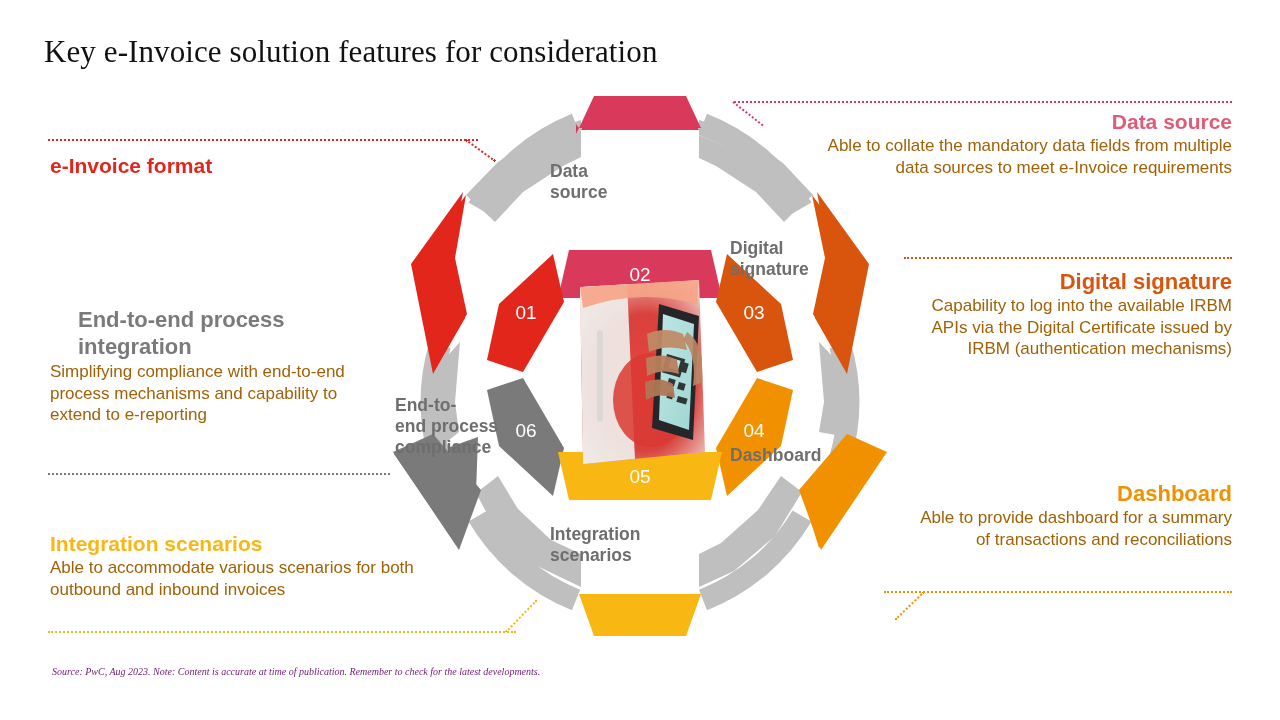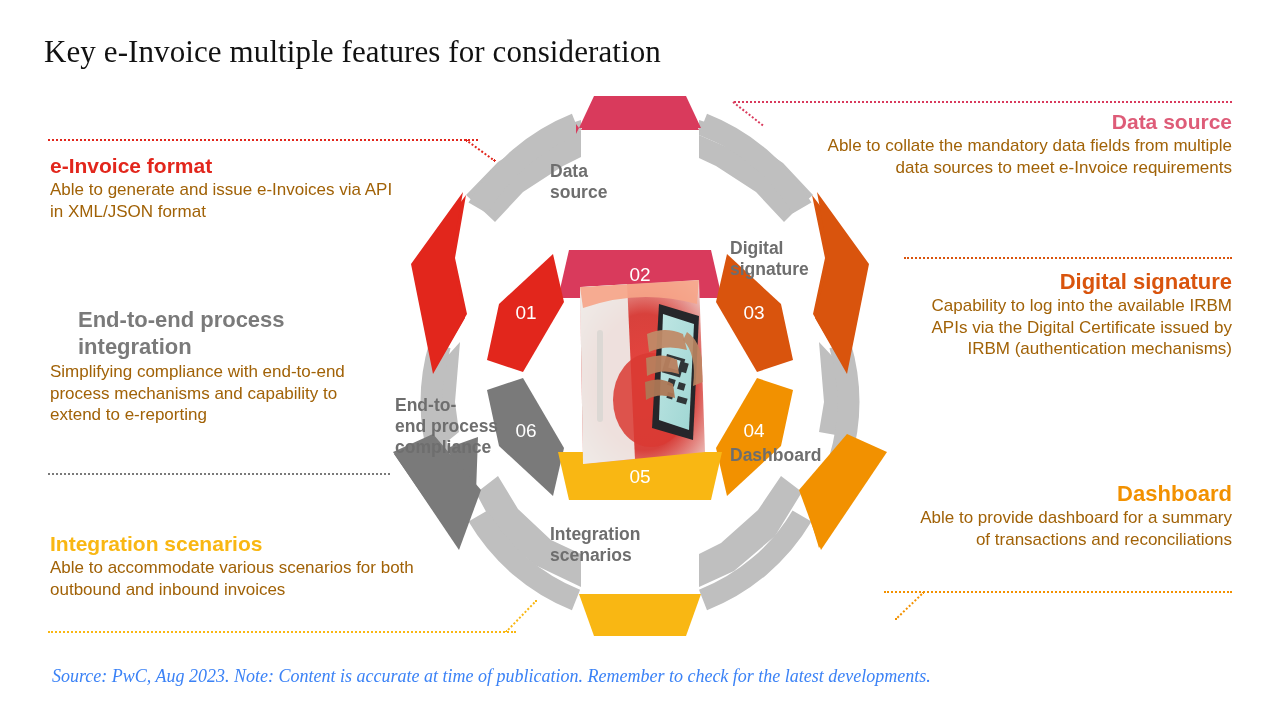--- a/index.html
+++ b/index.html
@@ -25,22 +25,22 @@
     letter-spacing:.1px;
     white-space:nowrap;
   }
 
   
   .footer{
     position:absolute;
     left:52px; top:666px;
     font-family:"Liberation Serif", serif;
     font-style:italic;
-    font-size:18px;
-    color:#3b82f6;
+    font-size:10px;
+    color:#701a75;
     white-space:nowrap;
   }
 
   
   .callout{position:absolute;}
   .callout .c-head{
     font-weight:bold;
     font-size:21px;
     line-height:25px;
     margin:0 0 1px 0;
@@ -89,41 +89,40 @@
     fill:#ffffff;
     font-family:"Liberation Sans", sans-serif;
     font-weight:400;
   }
 </style>
 </head>
 <body>
 
 <div class="page">
 
-  <div class="title">Key e-Invoice multiple features for consideration</div>
+  <div class="title">Key e-Invoice solution features for consideration</div>
 
   <div class="dline" style="left:48px; top:139px; width:430px; border-color:#E2261C;"></div>
   <div class="dline" style="left:466px; top:139px; width:36px; border-color:#E2261C; transform:rotate(36deg); transform-origin:left center;"></div>
 
   <div class="dline" style="left:48px; top:473px; width:342px; border-color:#7A7A7A;"></div>
 
   <div class="dline" style="left:48px; top:631px; width:468px; border-color:#F9B713;"></div>
   <div class="dline" style="left:506px; top:631px; width:44px; border-color:#F9B713; transform:rotate(-46deg); transform-origin:left center;"></div>
 
   <div class="dline" style="right:48px; top:101px; width:498px; border-color:#D93A5C;"></div>
   <div class="dline" style="left:733px; top:101px; width:38px; border-color:#D93A5C; transform:rotate(38deg); transform-origin:left center;"></div>
 
   <div class="dline" style="right:48px; top:257px; width:328px; border-color:#D9540D;"></div>
 
   <div class="dline" style="right:48px; top:591px; width:348px; border-color:#F29100;"></div>
   <div class="dline" style="left:884px; top:591px; width:40px; border-color:#F29100; transform:rotate(-44deg); transform-origin:right center;"></div>
 
   <div class="callout left" id="co-einvoice">
     <div class="c-head" style="color:#E2261C;">e-Invoice format</div>
-    <div class="c-body">Able to generate and issue e-Invoices via API in XML/JSON format</div>
   </div>
 
   <div class="callout left" id="co-e2e">
     <div class="c-head" style="color:#7A7A7A; font-size:22px; line-height:27px;margin-left:28px;">End-to-end process integration</div>
     <div class="c-body">Simplifying compliance with end-to-end process mechanisms and capability to extend to e-reporting</div>
   </div>
 
   <div class="callout left" id="co-integ">
     <div class="c-head" style="color:#F9B713;">Integration scenarios</div>
     <div class="c-body">Able to accommodate various scenarios for both outbound and inbound invoices</div>

